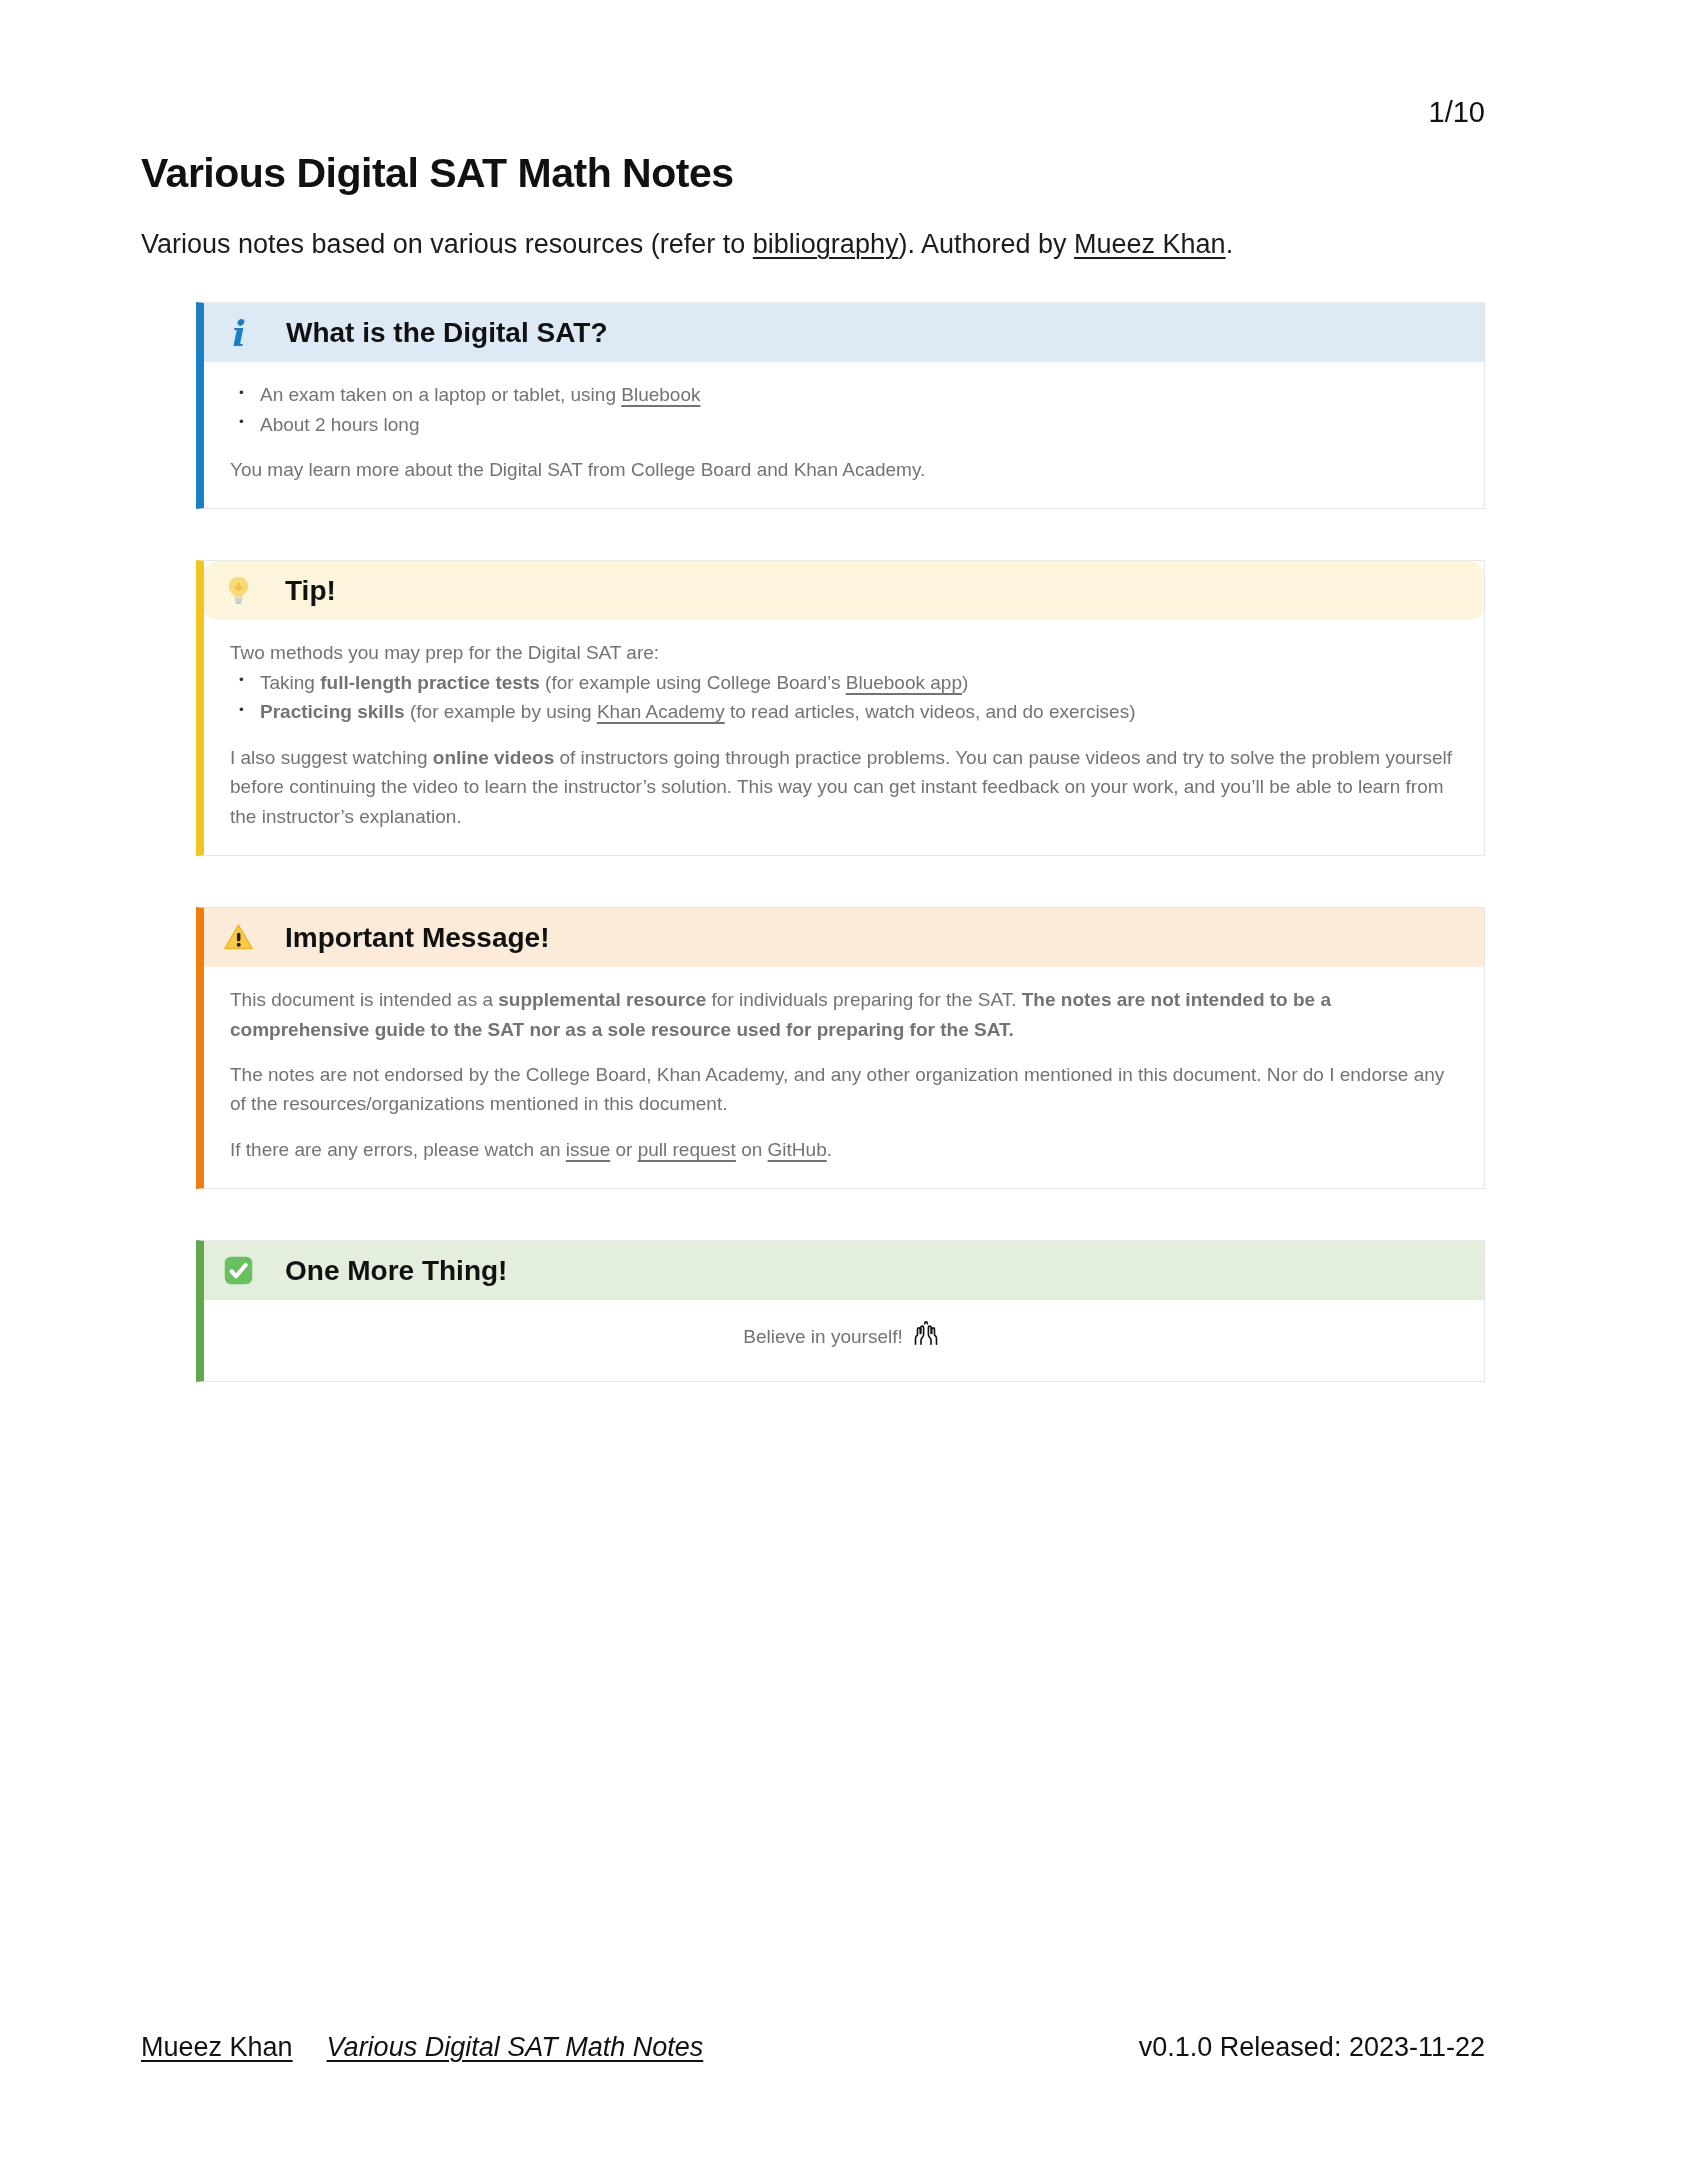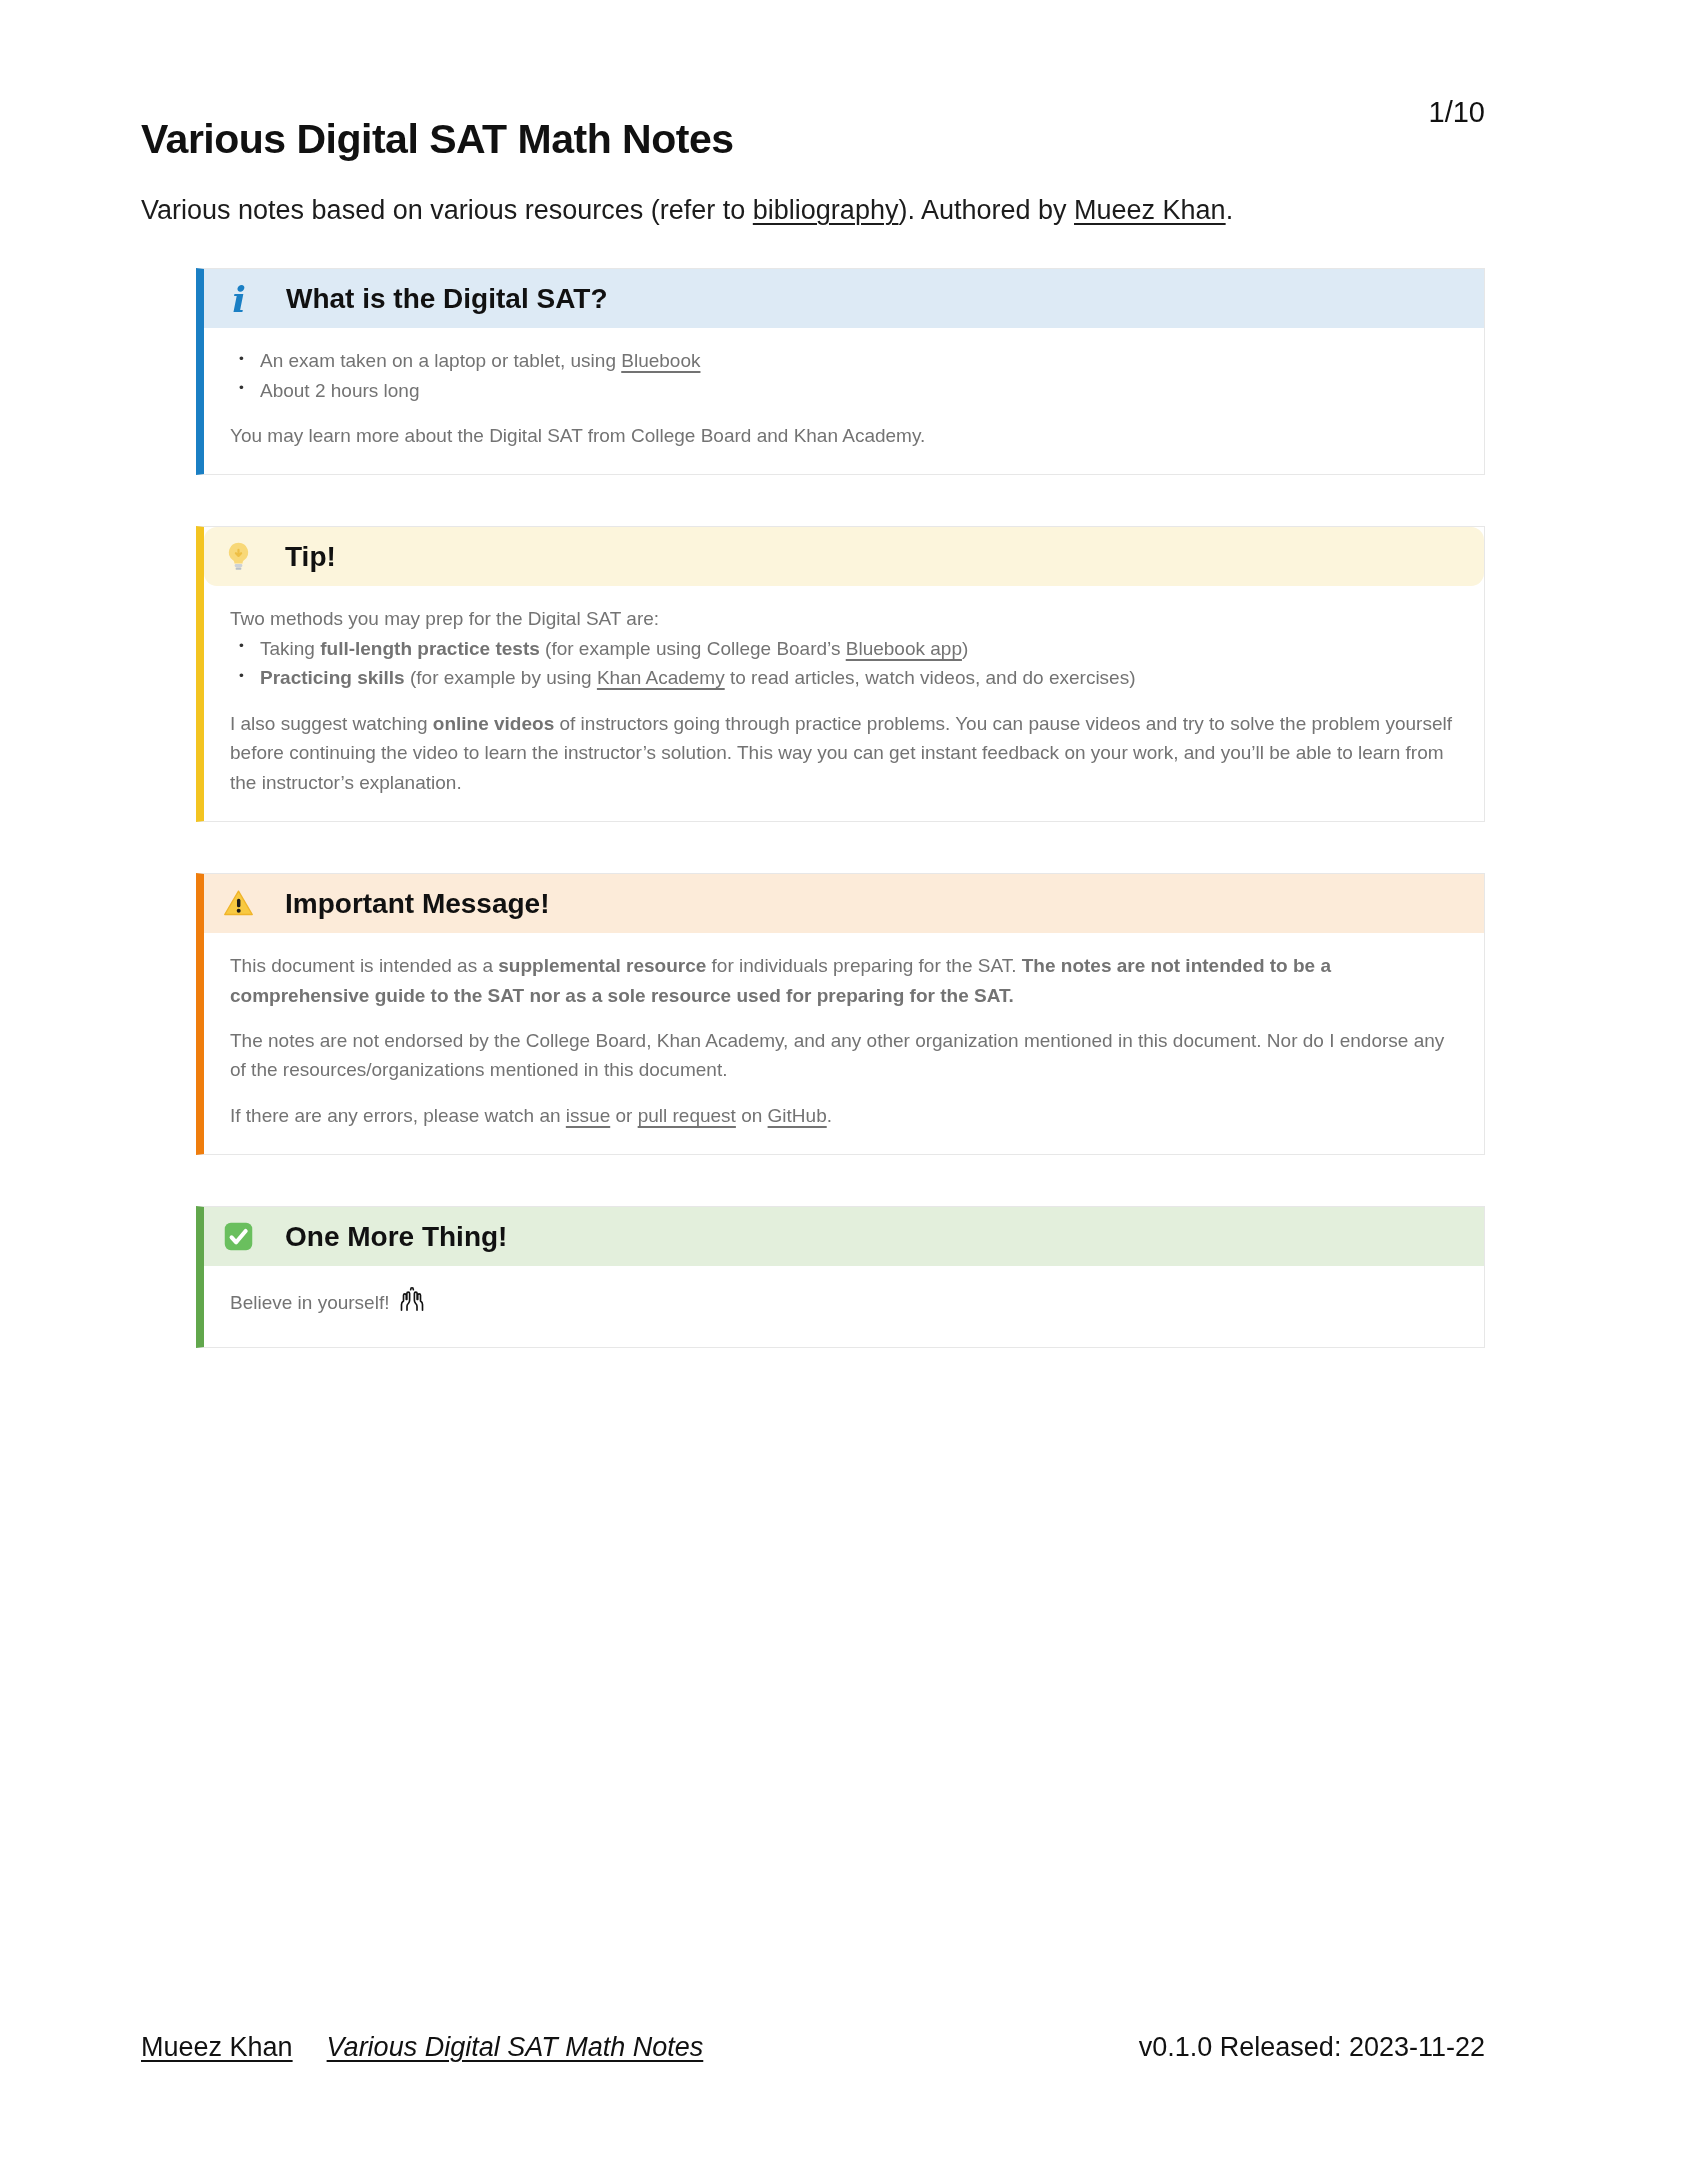--- a/index.html
+++ b/index.html
@@ -2,21 +2,21 @@
 <html style="--info-accent: #1a7fc4; --info-bg: #ddeaf5; --tip-accent: #f3c421; --tip-bg: #fcf5dc; --important-accent: #ef7d0d; --important-bg: #fcebd9; --one-more-accent: #61a74c; --one-more-bg: #e3efdc; --warning-triangle: #f8c942; --check-square: #6abf5e; --bulb-yellow: #f8d878;"><head>
 <meta charset="utf-8">
 <style>
   html,body{margin:0;padding:0;background:#ffffff;}
   body{
     width:1684px;height:2179px;overflow:hidden;
     font-family:"Liberation Sans","DejaVu Sans",sans-serif;
     color:#1c1c1c;-webkit-font-smoothing:antialiased;
   }
   .page{position:relative;width:1684px;height:1669px;box-sizing:border-box;
-    padding:78px 199px 0 141px;background:#fff;}
+    padding:112px 199px 0 141px;background:#fff;}
   .page-number{position:absolute;top:96px;right:199px;font-size:29px;color:#111;}
   h1.doc-title{font-size:41px;font-weight:700;color:#111;margin:38px 0 28px;letter-spacing:-0.5px;}
   p.intro{font-size:27px;margin:0 0 38px;line-height:1.45;}
   a.lnk{color:inherit;text-decoration:underline;text-decoration-thickness:2px;text-underline-offset:4px;cursor:pointer;}
   b{font-weight:700;}
 
   .callout{margin:0 0 51px 55px;border:1px solid #e7e7e7;
     border-left:8px solid #999;background:#fff;}
   .callout-header{min-height:59px;display:flex;align-items:center;gap:30px;
     padding:0 20px 0 18px;font-size:28px;font-weight:700;color:#111;}
@@ -115,21 +115,21 @@
     <div class="callout-header">
       <span class="icon">
         <svg width="33" height="33" viewBox="0 0 24 24" aria-hidden="true">
           <rect x="2" y="2" width="20" height="20" rx="4.5" fill="#6abf5e"></rect>
           <path d="M7 12.6l3.3 3.6L17.2 8" stroke="#ffffff" stroke-width="3" fill="none" stroke-linecap="round" stroke-linejoin="round"></path>
         </svg>
       </span>
       <span>One More Thing!</span>
     </div>
     <div class="callout-body">
-      <p style="margin:0;"><span>Believe in yourself!</span><span class="inline-icon">
+      <p style="margin:0;text-align:center;"><span>Believe in yourself!</span><span class="inline-icon">
         <svg width="30" height="30" viewBox="0 0 24 24" fill="none" stroke="#111111" stroke-width="1.3" stroke-linecap="round" stroke-linejoin="round" aria-hidden="true">
           <path d="M3.6 21v-4.6c0-1.2.6-2.2 1.6-2.8V9c0-.6.5-1.1 1.1-1.1S7.4 8.4 7.4 9v3.4h.5V7.6c0-.6.5-1.1 1.1-1.1s1.1.5 1.1 1.1v5.4c0 .9-.3 1.7-.9 2.4l-.5.6c-.5.5-.7 1.2-.7 1.9V21"></path>
           <path d="M20.4 21v-4.6c0-1.2-.6-2.2-1.6-2.8V9c0-.6-.5-1.1-1.1-1.1S16.6 8.4 16.6 9v3.4h-.5V7.6c0-.6-.5-1.1-1.1-1.1s-1.1.5-1.1 1.1v5.4c0 .9.3 1.7.9 2.4l.5.6c.5.5.7 1.2.7 1.9V21"></path>
           <path d="M10.9 4.6l.5-1.6M13.1 4.6l-.5-1.6"></path>
         </svg>
       </span></p>
     </div>
   </section>
 
   <div class="footer">

